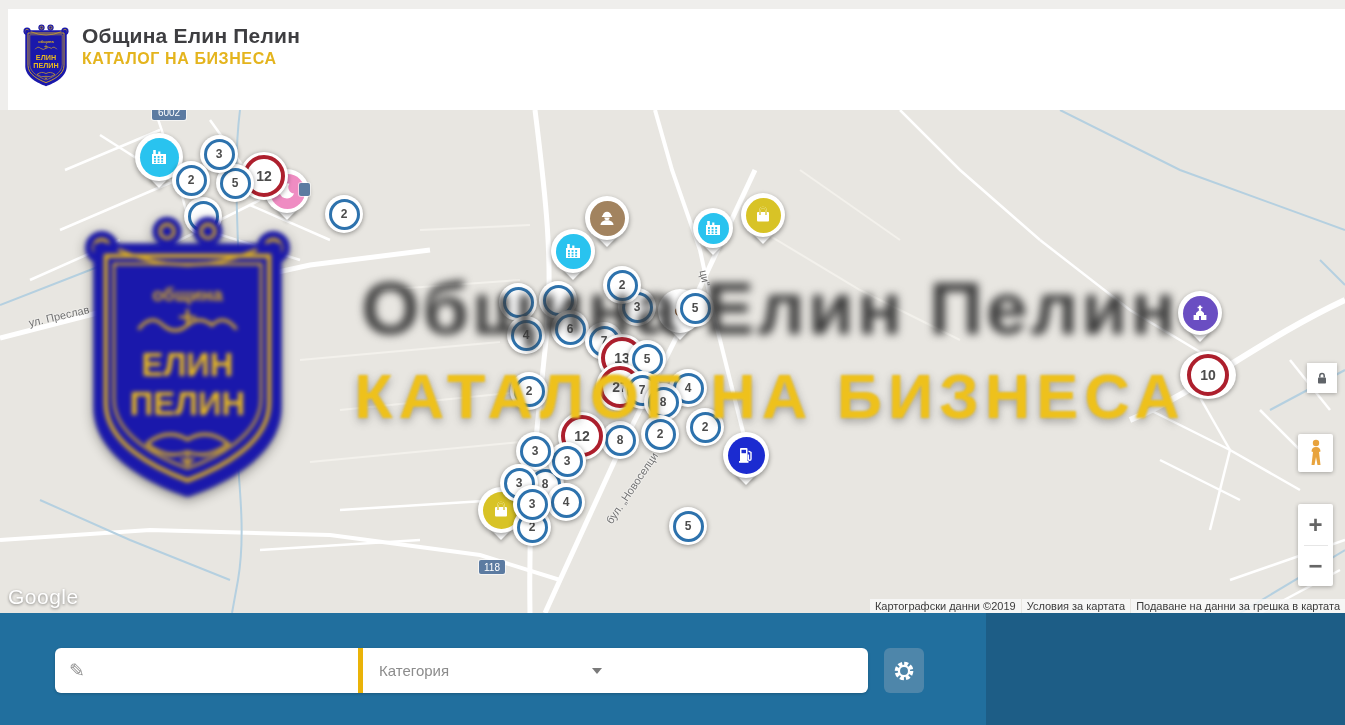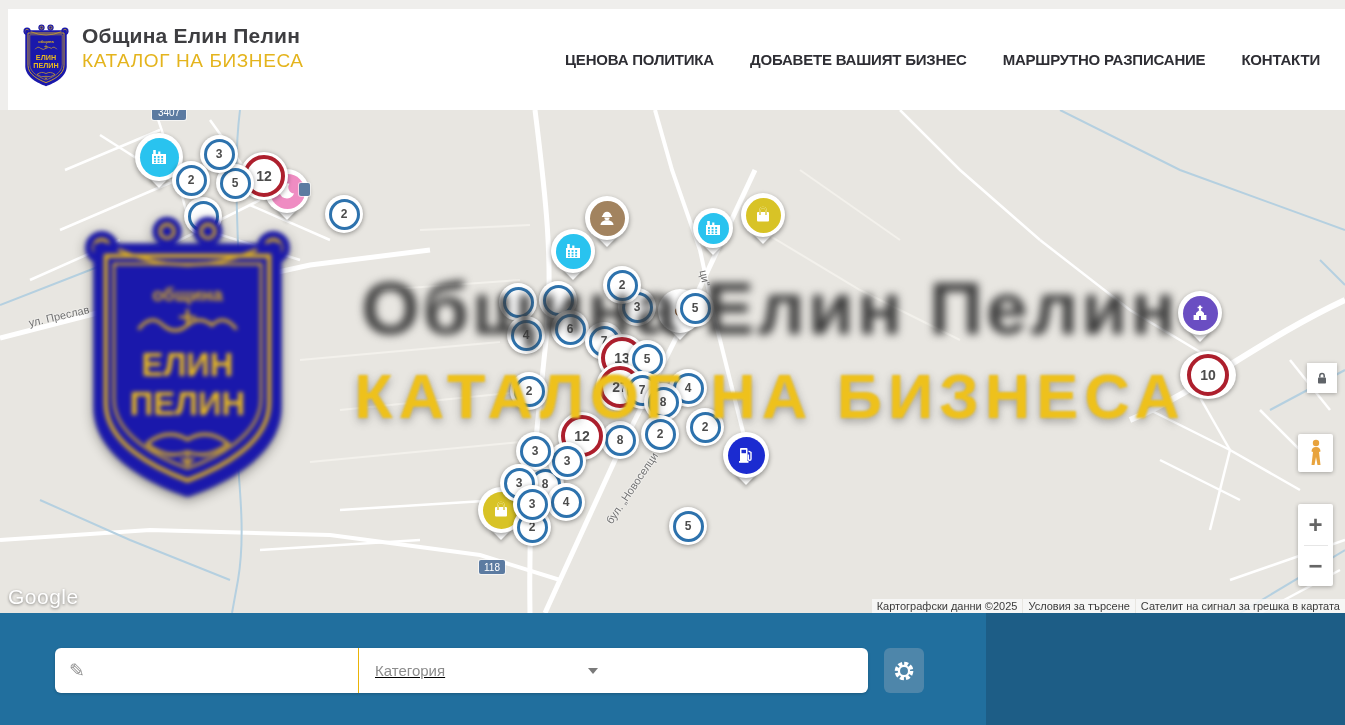--- a/index.html
+++ b/index.html
@@ -5,21 +5,21 @@
   html,body{margin:0;padding:0;}
   body{font-family:"Liberation Sans",sans-serif;background:#efeeec;}
   .page{position:relative;width:1345px;height:725px;overflow:hidden;background:#efeeec;}
 
   
   .header{position:absolute;top:9px;left:8px;right:0;height:101px;background:#fff;}
   .logo-wrap{position:absolute;left:14px;top:15px;display:flex;align-items:flex-start;cursor:pointer;}
   .crest-small{width:48px;height:64px;}
   .logo-text{margin-left:12px;}
   .site-title{font-size:21px;font-weight:bold;color:#3e3e41;letter-spacing:.2px;}
-  .site-subtitle{font-size:19px;font-weight:normal;color:#e4b41d;letter-spacing:.6px;margin-top:2px;}
+  .site-subtitle{font-size:16px;font-weight:bold;color:#e4b41d;letter-spacing:.6px;margin-top:2px;}
   .nav{position:absolute;right:25px;top:0;height:100%;display:flex;align-items:center;gap:36px;}
   .nav-item{font-size:15px;font-weight:bold;color:#2e2e34;letter-spacing:-0.2px;cursor:pointer;white-space:nowrap;}
 
   
   .map{position:absolute;top:110px;left:0;width:1345px;height:503px;background:#e8e6e1;overflow:hidden;}
   .map svg.roads{position:absolute;left:0;top:0;z-index:0;}
   #map-markers{position:absolute;inset:0;z-index:2;}
 
   .road-shield{position:absolute;background:#5c7ba1;color:#fff;font-size:10px;border-radius:2px;
     display:flex;align-items:center;justify-content:center;z-index:1;box-shadow:0 0 0 1px rgba(255,255,255,.6);}
@@ -72,21 +72,21 @@
     font-size:24px;font-weight:bold;color:#666;cursor:pointer;}
   .zoom-sep{width:24px;height:1px;background:#e6e6e6;}
 
   
   .search-bar{position:absolute;top:613px;left:0;width:1345px;height:112px;background:#216f9e;}
   .search-bar .dark-panel{position:absolute;right:0;top:0;width:359px;height:112px;background:#1d5d86;}
   .pill{position:absolute;left:55px;top:35px;width:813px;height:45px;background:#fff;border-radius:6px;
     display:flex;align-items:center;box-shadow:0 1px 3px rgba(0,0,0,.2);}
   .pill .sec{height:100%;display:flex;align-items:center;position:relative;}
   .sec-keyword{width:303px;}
-  .sec-select{width:255px;border-left:1px solid #eab308;cursor:pointer;text-decoration:underline;}
+  .sec-select{width:255px;border-left:5px solid #eab308;cursor:pointer;}
   .pencil{font-size:19px;color:#8f8f8f;margin:0 10px 0 14px;}
   .kw-input{border:none;outline:none;flex:1;font-size:15px;color:#555;font-family:"Liberation Sans",sans-serif;min-width:0;}
   .kw-input::placeholder{color:#a0a0a0;}
   .sel-label{font-size:15px;color:#8c8c8c;margin-left:16px;flex:1;}
   .caret{width:0;height:0;border-left:5px solid transparent;border-right:5px solid transparent;
     border-top:6px solid #7a7a7a;margin-right:16px;}
   .gear-btn{position:absolute;left:884px;top:35px;width:40px;height:45px;background:#4e86aa;
     border-radius:6px;display:flex;align-items:center;justify-content:center;cursor:pointer;}
   .search-btn{position:absolute;left:1015px;top:37px;width:305px;height:42px;background:#edc623;
     border:none;border-radius:4px;display:flex;align-items:center;justify-content:center;gap:9px;
@@ -120,26 +120,20 @@
     <text x="50" y="79" font-size="16" font-weight="bold" fill="#e8b91f" text-anchor="middle">ЕЛИН</text>
     <text x="50" y="98" font-size="16" font-weight="bold" fill="#e8b91f" text-anchor="middle">ПЕЛИН</text>
     <path d="M30 112 q10-8 20-2 q10-6 20 2 q-10 8-20 4 q-10 4-20-4" fill="none" stroke="#d8ac25" stroke-width="1.5"></path>
     <path d="M50 116v6 M47 119l3 3 3-3" stroke="#d8ac25" stroke-width="1.2" fill="none"></path>
   </svg></div>
       <div class="logo-text">
         <div class="site-title">Община Елин Пелин</div>
         <div class="site-subtitle">КАТАЛОГ НА БИЗНЕСА</div>
       </div>
     </div>
-    <div class="nav">
-        <div class="nav-item">ЦЕНОВА ПОЛИТИКА</div>
-        <div class="nav-item">ДОБАВЕТЕ ВАШИЯТ БИЗНЕС</div>
-        <div class="nav-item">МАРШРУТНО РАЗПИСАНИЕ</div>
-        <div class="nav-item">КОНТАКТИ</div>
-      </div>
   </div>
 
   <div class="map">
     <svg class="roads" width="1345" height="503" viewBox="0 0 1345 503">
       <rect width="1345" height="503" fill="#e8e6e1"></rect>
       <g stroke="#f3f1ec" stroke-width="2" fill="none">
         <path d="M300 250 L500 232"></path>
           <path d="M340 300 L520 282"></path>
           <path d="M310 352 L520 332"></path>
         <path d="M380 180 L520 170"></path>
@@ -445,21 +439,21 @@
         </div>
         <div class="cluster" style="width: 38px; height: 38px; left: 547px; top: 373px;">
           <div class="ring" style="width: 25px; height: 25px; border: 3px solid rgb(45, 114, 173); font-size: 12px;">4</div>
         </div>
         <div class="cluster" style="width: 38px; height: 38px; left: 513px; top: 375px;">
           <div class="ring" style="width: 25px; height: 25px; border: 3px solid rgb(45, 114, 173); font-size: 12px;">3</div>
         </div>
         <div class="cluster" style="width: 56px; height: 48px; left: 1180px; top: 241px;">
           <div class="ring" style="width: 34px; height: 34px; border: 4px solid rgb(173, 31, 45); font-size: 14px;">10</div>
         </div>
-        <div class="road-shield" style="left: 152px; top: -5px; width: 34px; height: 15px;">3407</div>
+        <div class="road-shield" style="left: 152px; top: -5px; width: 34px; height: 15px;">6002</div>
         <div class="road-shield" style="left: 479px; top: 450px; width: 26px; height: 14px;">118</div>
         <div class="road-shield" style="left: 299px; top: 73px; width: 11px; height: 13px;"></div>
         <div class="street-label" style="left: 28px; top: 200px; transform: rotate(-13deg);">ул. Преслав</div>
         <div class="street-label" style="left: 590px; top: 372px; transform: rotate(-56deg);">бул. „Новоселци</div>
         <div class="street-label" style="left: 697px; top: 162px; transform: rotate(78deg);">ци“</div>
       </div>
 
     <div class="wm-crest crest-holder"><svg viewBox="0 0 100 142" width="100%" height="100%">
     <circle cx="8" cy="16" r="8" fill="#1a18ab"></circle>
           <circle cx="92" cy="16" r="8" fill="#1a18ab"></circle>
@@ -481,23 +475,23 @@
     <path d="M30 112 q10-8 20-2 q10-6 20 2 q-10 8-20 4 q-10 4-20-4" fill="none" stroke="#d8ac25" stroke-width="1.5"></path>
     <path d="M50 116v6 M47 119l3 3 3-3" stroke="#d8ac25" stroke-width="1.2" fill="none"></path>
   </svg></div>
     <div class="wm-title">Община Елин Пелин</div>
     <div class="wm-subtitle">КАТАЛОГ НА БИЗНЕСА</div>
 
 
     <div class="google-logo">Google</div>
 
     <div class="attribution">
-      <span>Картографски данни ©2025</span>
-      <span>Условия за търсене</span>
-      <span>Сателит на сигнал за грешка в картата</span>
+      <span>Картографски данни ©2019</span>
+      <span>Условия за картата</span>
+      <span>Подаване на данни за грешка в картата</span>
     </div>
 
     <div class="ctl ctl-lock">
       <svg width="14" height="14" viewBox="0 0 14 14">
         <path d="M4.8 6.5V4.8a2.2 2.2 0 0 1 4.4 0v1.7" fill="none" stroke="#5f6368" stroke-width="1.5"></path>
         <rect x="3" y="6.5" width="8" height="6" rx="0.8" fill="#5f6368"></rect>
       </svg>
     </div>
 
     <div class="ctl ctl-pegman">

